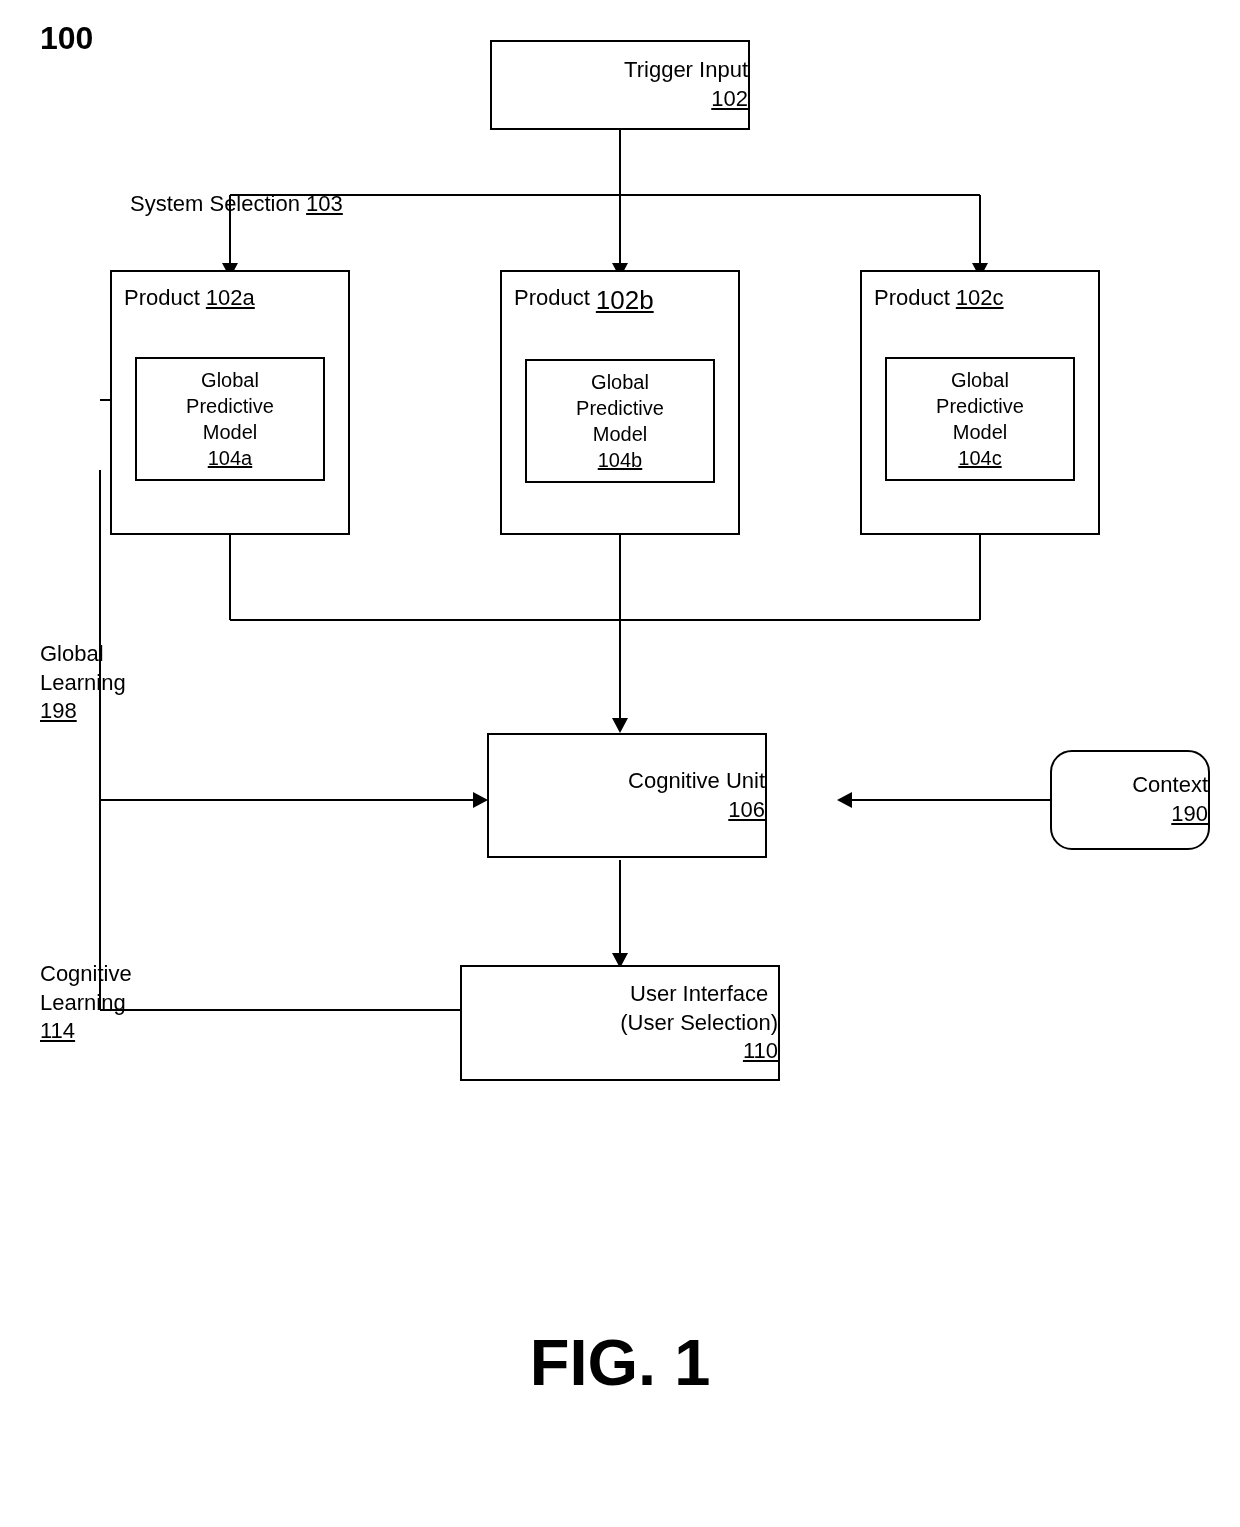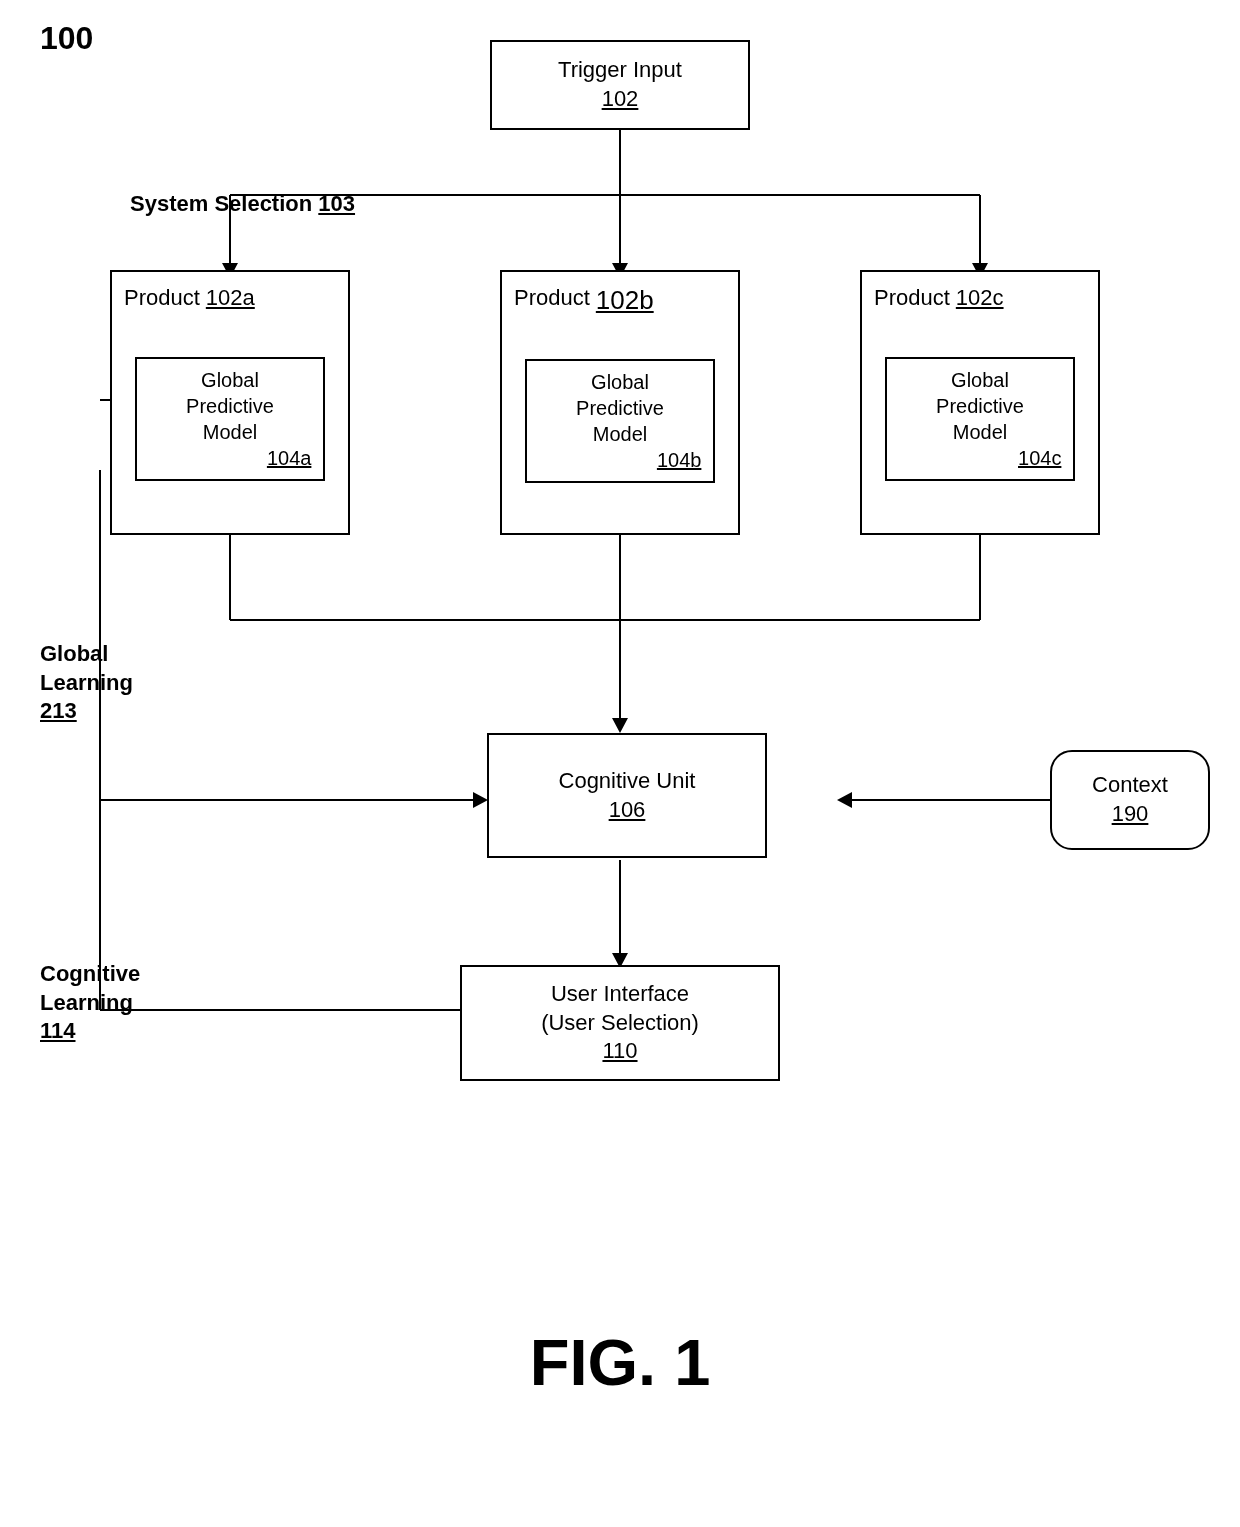--- a/index.html
+++ b/index.html
@@ -16,47 +16,45 @@
       width: 1240px;
       height: 1430px;
     }
     .box {
       position: absolute;
       border: 2px solid #000;
       background: #fff;
       text-align: center;
       display: flex;
       flex-direction: column;
-      align-items: center;
+      align-items: flex-end;
       justify-content: center;
       font-size: 22px;
       line-height: 1.3;
     }
     .box .ref {
       text-decoration: underline;
       display: block;
     }
     .inner-box {
       border: 2px solid #000;
       background: #fff;
       text-align: center;
       padding: 8px 12px;
       font-size: 20px;
       line-height: 1.3;
       margin-top: 6px;
     }
     .inner-box .ref {
       text-decoration: underline;
-      text-align: right;
     }
     .label {
       position: absolute;
       font-size: 22px;
       line-height: 1.3;
-      font-weight: bold;
     }
     .label .ref {
       text-decoration: underline;
     }
     .fig-label {
       position: absolute;
       bottom: 30px;
       left: 50%;
       transform: translateX(-50%);
       font-size: 65px;
@@ -173,21 +171,21 @@
       <span class="ref" style="font-size:22px; margin-left:6px; text-decoration:underline;">102c</span>
     </div>
     <div class="inner-box" style="width:90%; margin: auto;">
       <span>Global<br>Predictive<br>Model</span><br>
       <span class="ref">104c</span>
     </div>
   </div>
 
   <div class="label" style="left:40px; top:640px;">
     <span>Global<br>Learning</span><br>
-    <span class="ref" style="text-decoration:underline;">213</span>
+    <span class="ref" style="text-decoration:underline;">198</span>
   </div>
 
   <div class="box" style="left:487px; top:733px; width:280px; height:125px;">
     <span>Cognitive Unit</span>
     <span class="ref">106</span>
   </div>
 
   <div class="box" style="left:1050px; top:750px; width:160px; height:100px;border-radius:22px;">
     <span>Context</span>
     <span class="ref">190</span>

